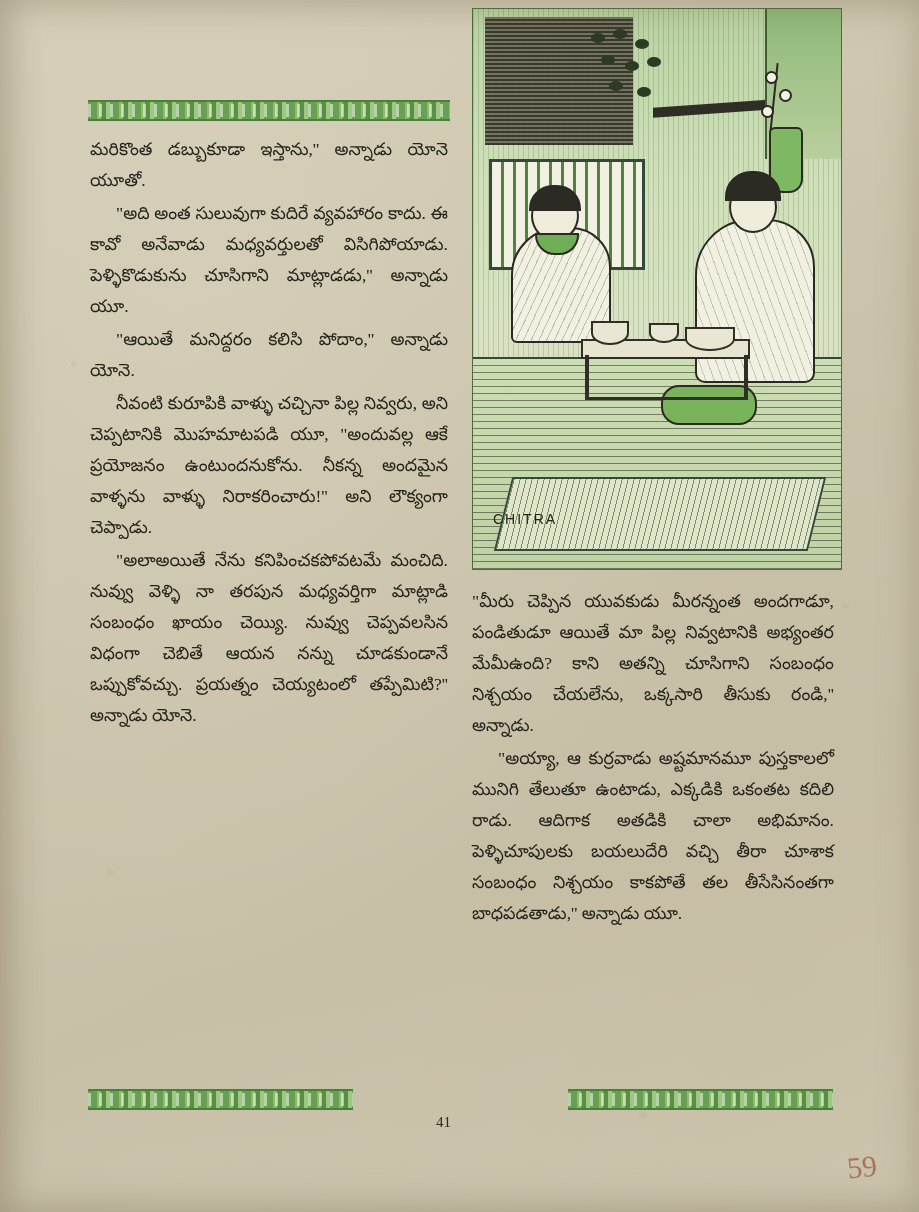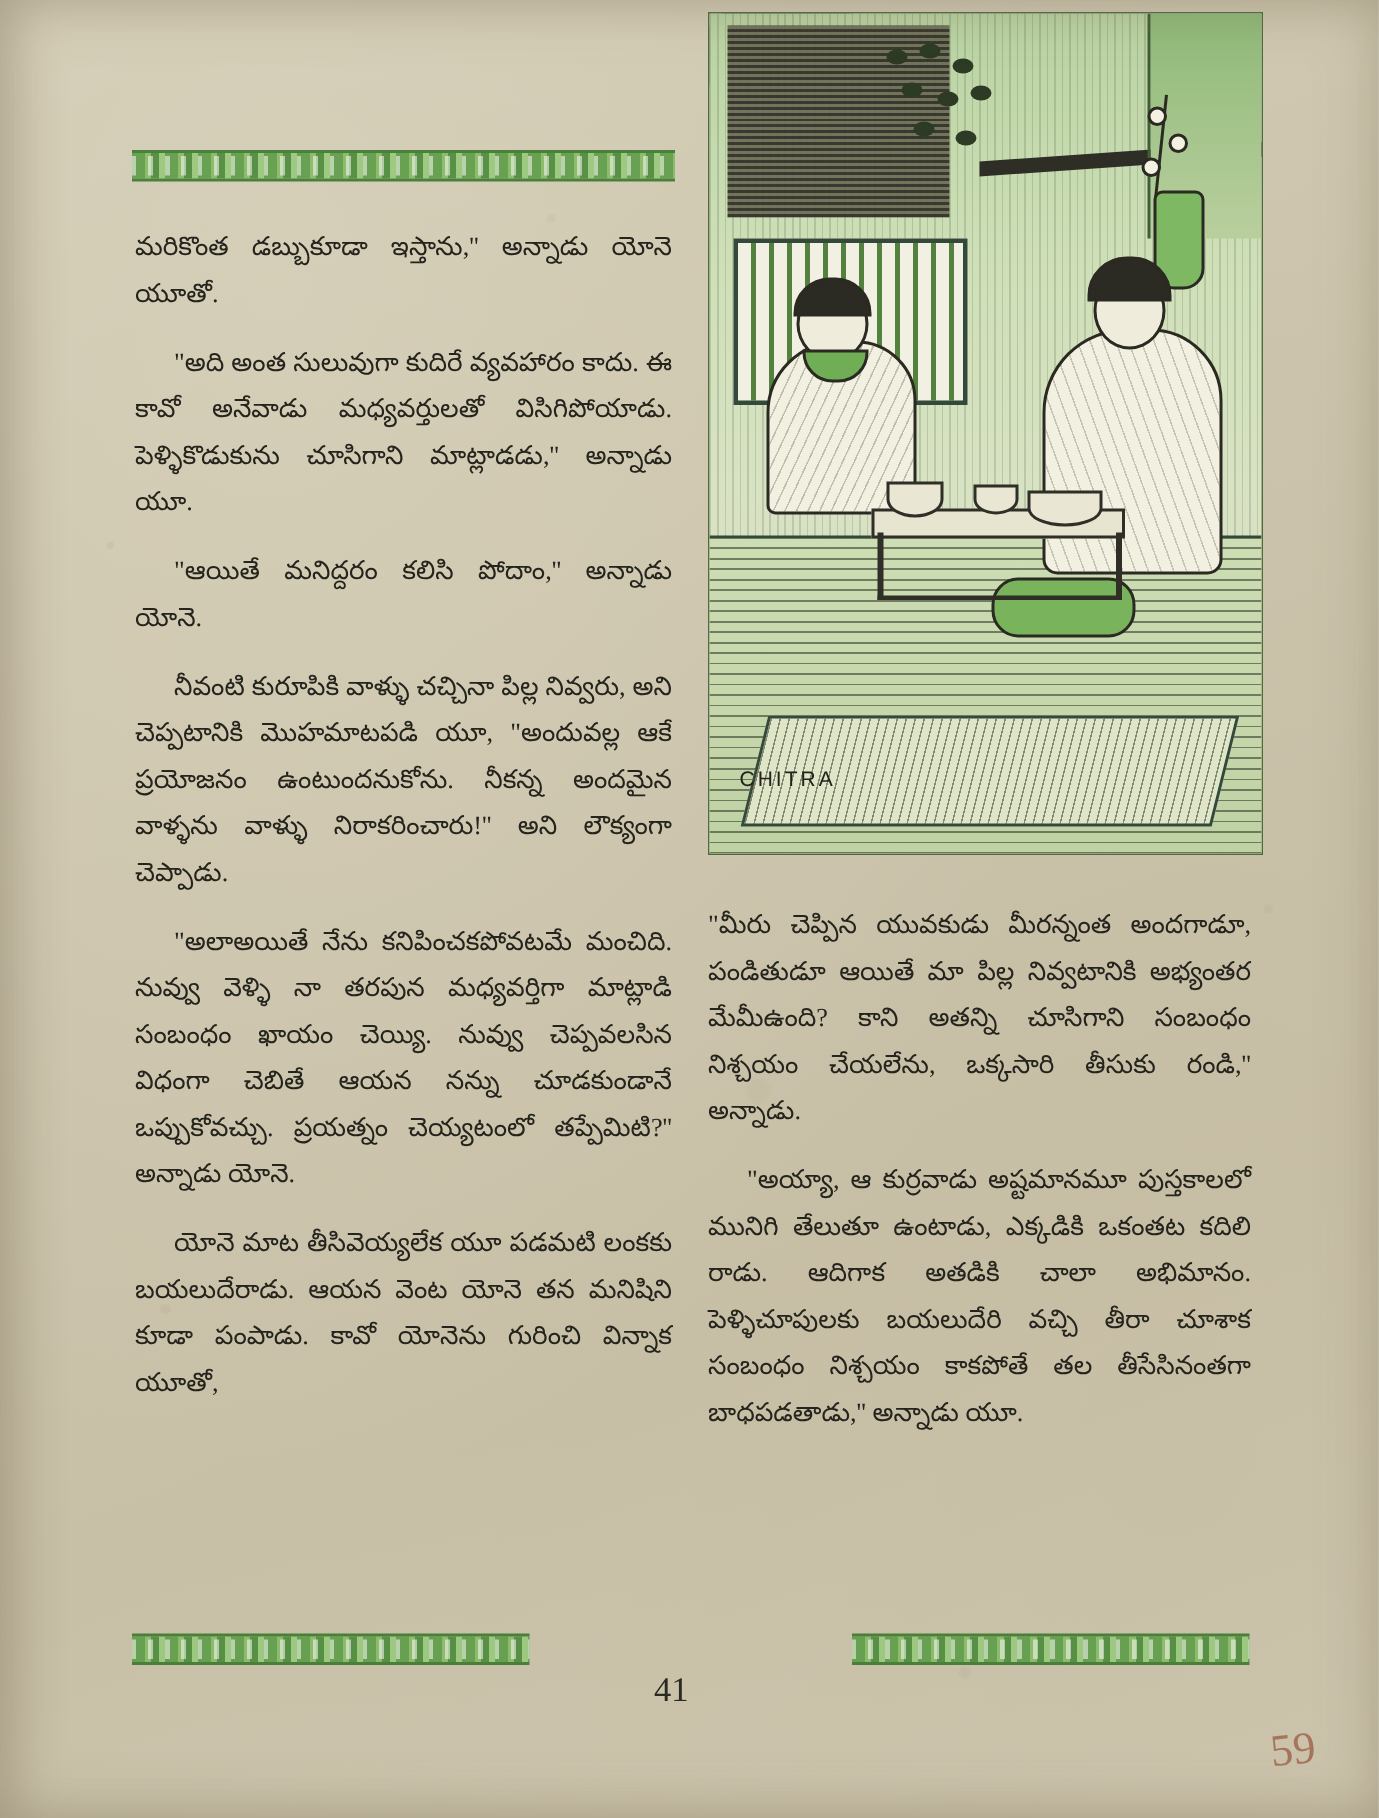--- a/index.html
+++ b/index.html
@@ -258,36 +258,36 @@
   .col {
     position: absolute;
     font-family: "Liberation Serif", serif;
     color: #24241d;
     font-size: 17.5px;
     line-height: 31px;
     text-align: justify;
   }
   #col-left { left: 90px; top: 134px; width: 358px; }
   #col-right { left: 472px; top: 586px; width: 362px; }
-  .col p { margin: 15px 0 2px 0; }
+  .col p { margin: 0 0 2px 0; }
   .col p.ind { text-indent: 26px; }
   .magazine-title {
     position: absolute;
     left: 366px; top: 1078px;
     width: 200px;
     text-align: center;
     font-size: 27px;
     color: #2a2a22;
     font-family: "Liberation Serif", serif;
     letter-spacing: 1px;
   }
   .page-num {
     position: absolute;
     left: 436px; top: 1114px;
-    font-size: 23px;
+    font-size: 15px;
     color: #2a2a22;
   }
   .folio-pencil {
     position: absolute;
     right: 42px; bottom: 28px;
     font-size: 30px;
     color: #9a5c43;
     font-family: "Liberation Serif", serif;
     transform: rotate(-6deg);
     opacity: .75;
@@ -348,21 +348,20 @@
 
     <div class="signature">CHITRA</div>
   </div>
 
   <div class="col" id="col-left">
     <p>మరికొంత డబ్బుకూడా ఇస్తాను,'' అన్నాడు యోనె యూతో.</p>
     <p class="ind">"అది అంత సులువుగా కుదిరే వ్యవహారం కాదు. ఈ కావో అనేవాడు మధ్యవర్తులతో విసిగిపోయాడు. పెళ్ళికొడుకును చూసిగాని మాట్లాడడు,'' అన్నాడు యూ.</p>
     <p class="ind">"ఆయితే మనిద్దరం కలిసి పోదాం,'' అన్నాడు యోనె.</p>
     <p class="ind">నీవంటి కురూపికి వాళ్ళు చచ్చినా పిల్ల నివ్వరు, అని చెప్పటానికి మొహమాటపడి యూ, "అందువల్ల ఆకే ప్రయోజనం ఉంటుందనుకోను. నీకన్న అందమైన వాళ్ళను వాళ్ళు నిరాకరించారు!'' అని లౌక్యంగా చెప్పాడు.</p>
     <p class="ind">"అలాఅయితే నేను కనిపించకపోవటమే మంచిది. నువ్వు వెళ్ళి నా తరపున మధ్యవర్తిగా మాట్లాడి సంబంధం ఖాయం చెయ్యి. నువ్వు చెప్పవలసిన విధంగా చెబితే ఆయన నన్ను చూడకుండానే ఒప్పుకోవచ్చు. ప్రయత్నం చెయ్యటంలో తప్పేమిటి?'' అన్నాడు యోనె.</p>
-    <p class="ind">యోనె మాట తీసివెయ్యలేక యూ పడమటి లంకకు బయలుదేరాడు. ఆయన వెంట యోనె తన మనిషిని కూడా పంపాడు. కావో యోనెను గురించి విన్నాక యూతో,</p>
   </div>
 
   <div class="col" id="col-right">
     <p>"మీరు చెప్పిన యువకుడు మీరన్నంత అందగాడూ, పండితుడూ ఆయితే మా పిల్ల నివ్వటానికి అభ్యంతర మేమీఉంది? కాని అతన్ని చూసిగాని సంబంధం నిశ్చయం చేయలేను, ఒక్కసారి తీసుకు రండి,'' అన్నాడు.</p>
     <p class="ind">"అయ్యా, ఆ కుర్రవాడు అష్టమానమూ పుస్తకాలలో మునిగి తేలుతూ ఉంటాడు, ఎక్కడికి ఒకంతట కదిలి రాడు. ఆదిగాక అతడికి చాలా అభిమానం. పెళ్ళిచూపులకు బయలుదేరి వచ్చి తీరా చూశాక సంబంధం నిశ్చయం కాకపోతే తల తీసేసినంతగా బాధపడతాడు,'' అన్నాడు యూ.</p>
   </div>
 
   <div class="page-num">41</div>
   <div class="folio-pencil">59</div>
 

